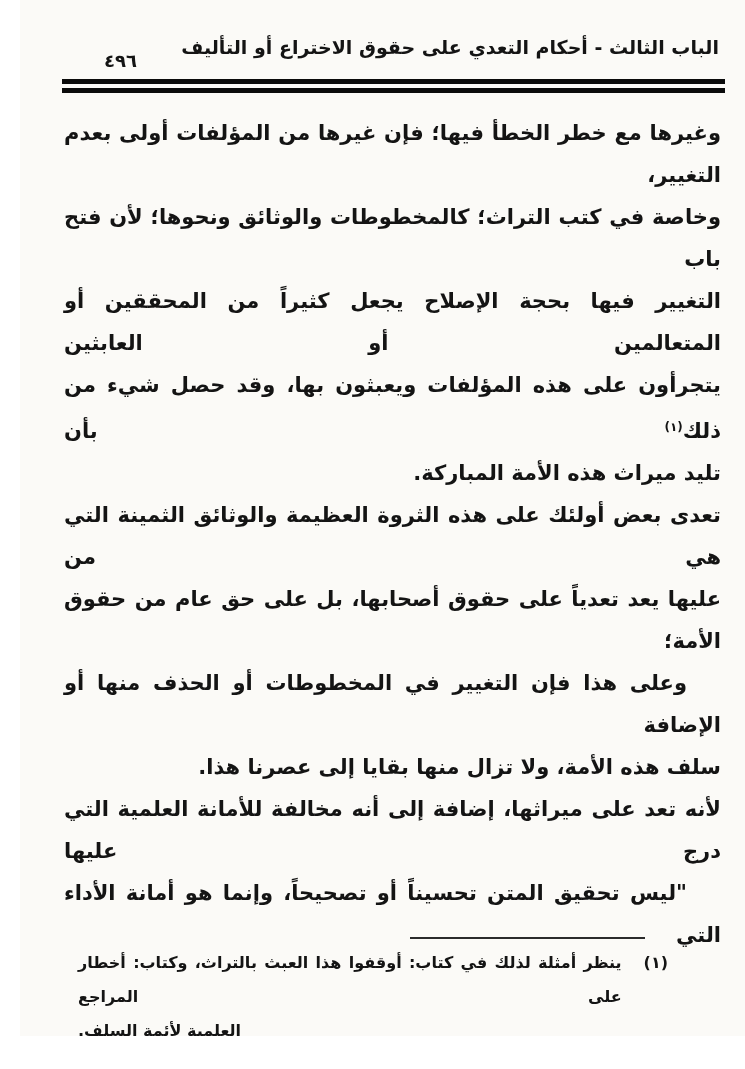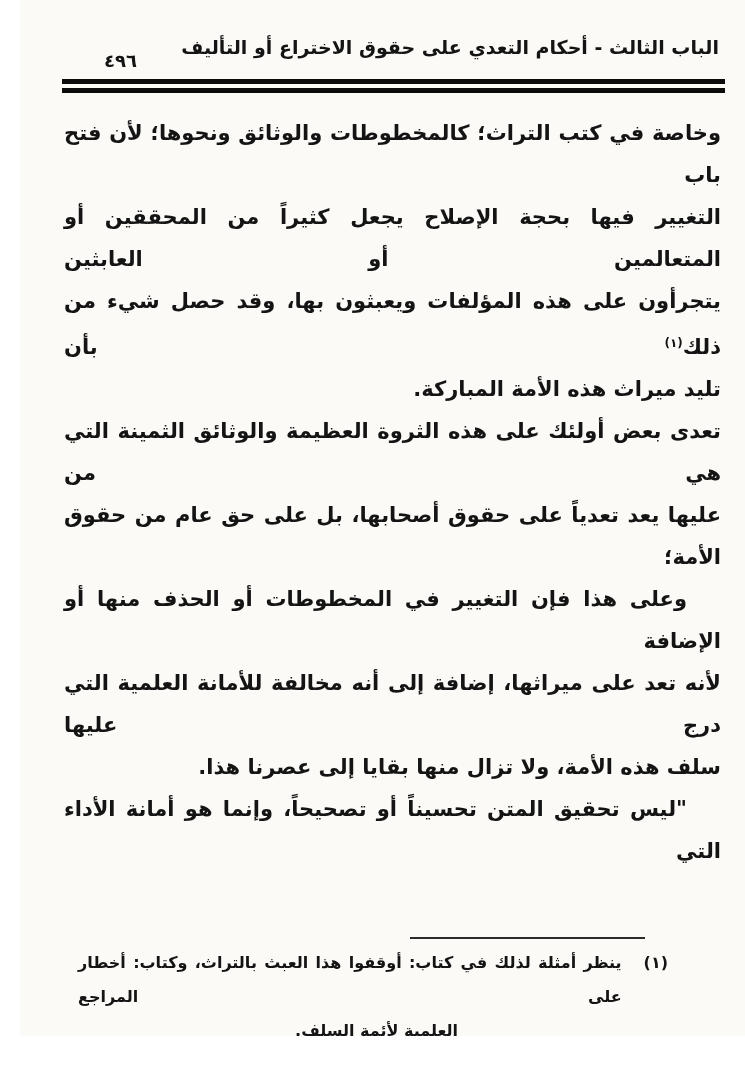--- a/index.html
+++ b/index.html
@@ -44,43 +44,44 @@
     border-top:2px solid #2b2b2b;
   }
   .footnote {
     position:absolute; top:946px; right:97px; left:58px;
     direction:rtl;
     font-size:16px; line-height:34px; font-weight:bold;
   }
   .fn-line1 { display:flex; }
   .fn-marker { flex:0 0 auto; margin-left:22px; }
   .fn-text { flex:1 1 auto; text-align:justify; text-align-last:justify; }
-  .fn-line2 { margin-right:210px; text-align:right;text-decoration:underline; }
+  .fn-line2 { margin-right:210px; text-align:left;text-decoration:underline; }
 </style>
 </head>
 <body>
 
 <div class="page">
 
   <div class="header-title">الباب الثالث - أحكام التعدي على حقوق الاختراع أو التأليف</div>
 
   <div class="page-number">٤٩٦</div>
 
   <div class="header-rule"></div>
 
   <div class="body-text">
+      <div class="line">وغيرها مع خطر الخطأ فيها؛ فإن غيرها من المؤلفات أولى بعدم التغيير،</div>
       <div class="line">وخاصة في كتب التراث؛ كالمخطوطات والوثائق ونحوها؛ لأن فتح باب</div>
       <div class="line">التغيير فيها بحجة الإصلاح يجعل كثيراً من المحققين أو المتعالمين أو العابثين</div>
       <div class="line">يتجرأون على هذه المؤلفات ويعبثون بها، وقد حصل شيء من ذلك<span class="supref">(١)</span> بأن</div>
       <div class="line noj">تليد ميراث هذه الأمة المباركة.</div>
       <div class="line">تعدى بعض أولئك على هذه الثروة العظيمة والوثائق الثمينة التي هي من</div>
       <div class="line">عليها يعد تعدياً على حقوق أصحابها، بل على حق عام من حقوق الأمة؛</div>
       <div class="line ind">وعلى هذا فإن التغيير في المخطوطات أو الحذف منها أو الإضافة</div>
+      <div class="line noj">سلف هذه الأمة، ولا تزال منها بقايا إلى عصرنا هذا.</div>
       <div class="line">لأنه تعد على ميراثها، إضافة إلى أنه مخالفة للأمانة العلمية التي درج عليها</div>
-      <div class="line noj">سلف هذه الأمة، ولا تزال منها بقايا إلى عصرنا هذا.</div>
       <div class="line ind">"ليس تحقيق المتن تحسيناً أو تصحيحاً، وإنما هو أمانة الأداء التي</div>
     </div>
 
   <div class="fn-sep"></div>
 
   <div class="footnote">
     <div class="fn-line1">
       <span class="fn-marker">(١)</span>
       <span class="fn-text">ينظر أمثلة لذلك في كتاب: أوقفوا هذا العبث بالتراث، وكتاب: أخطار على المراجع</span>
     </div>

